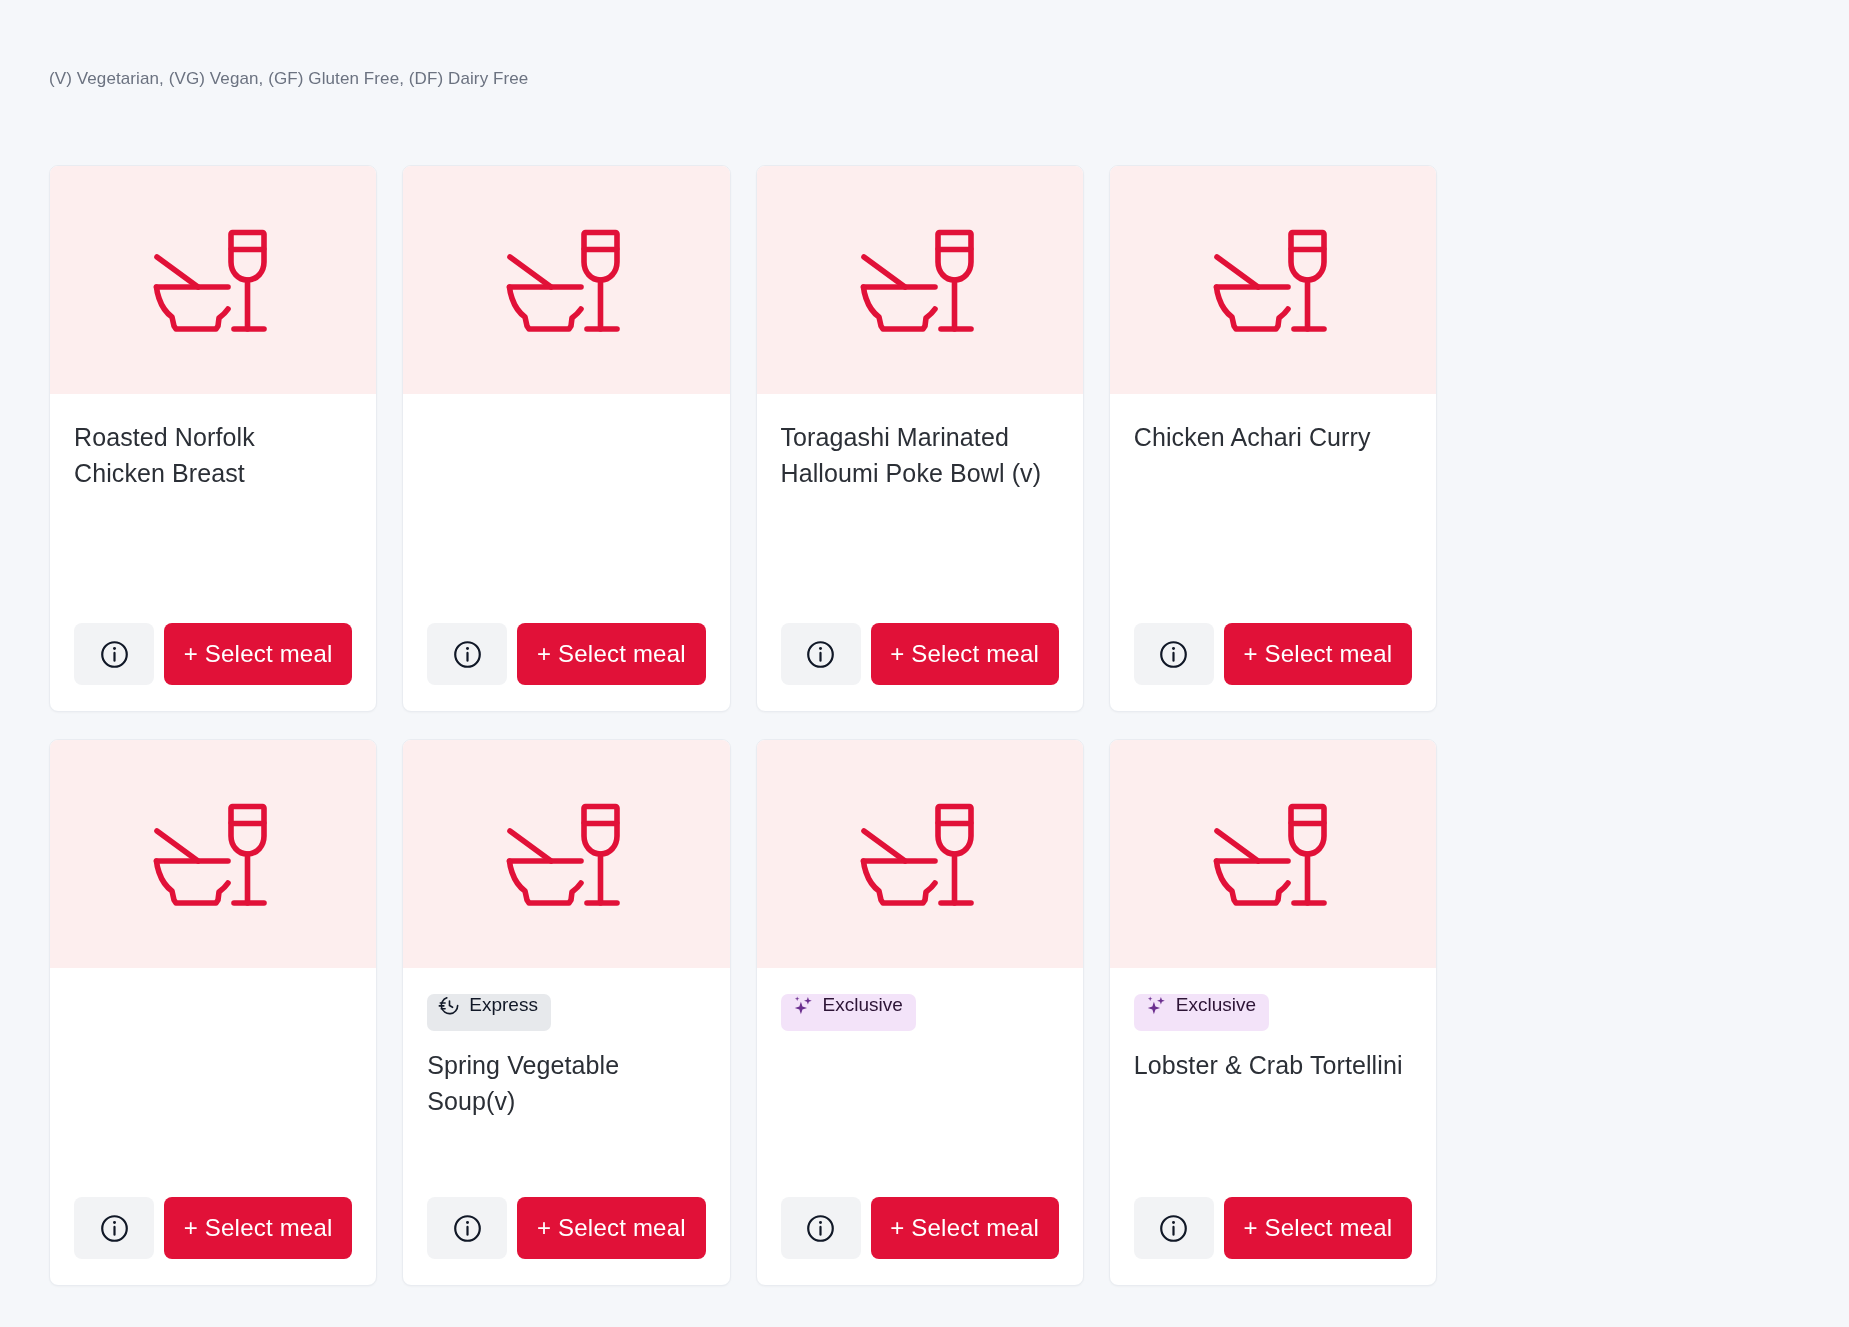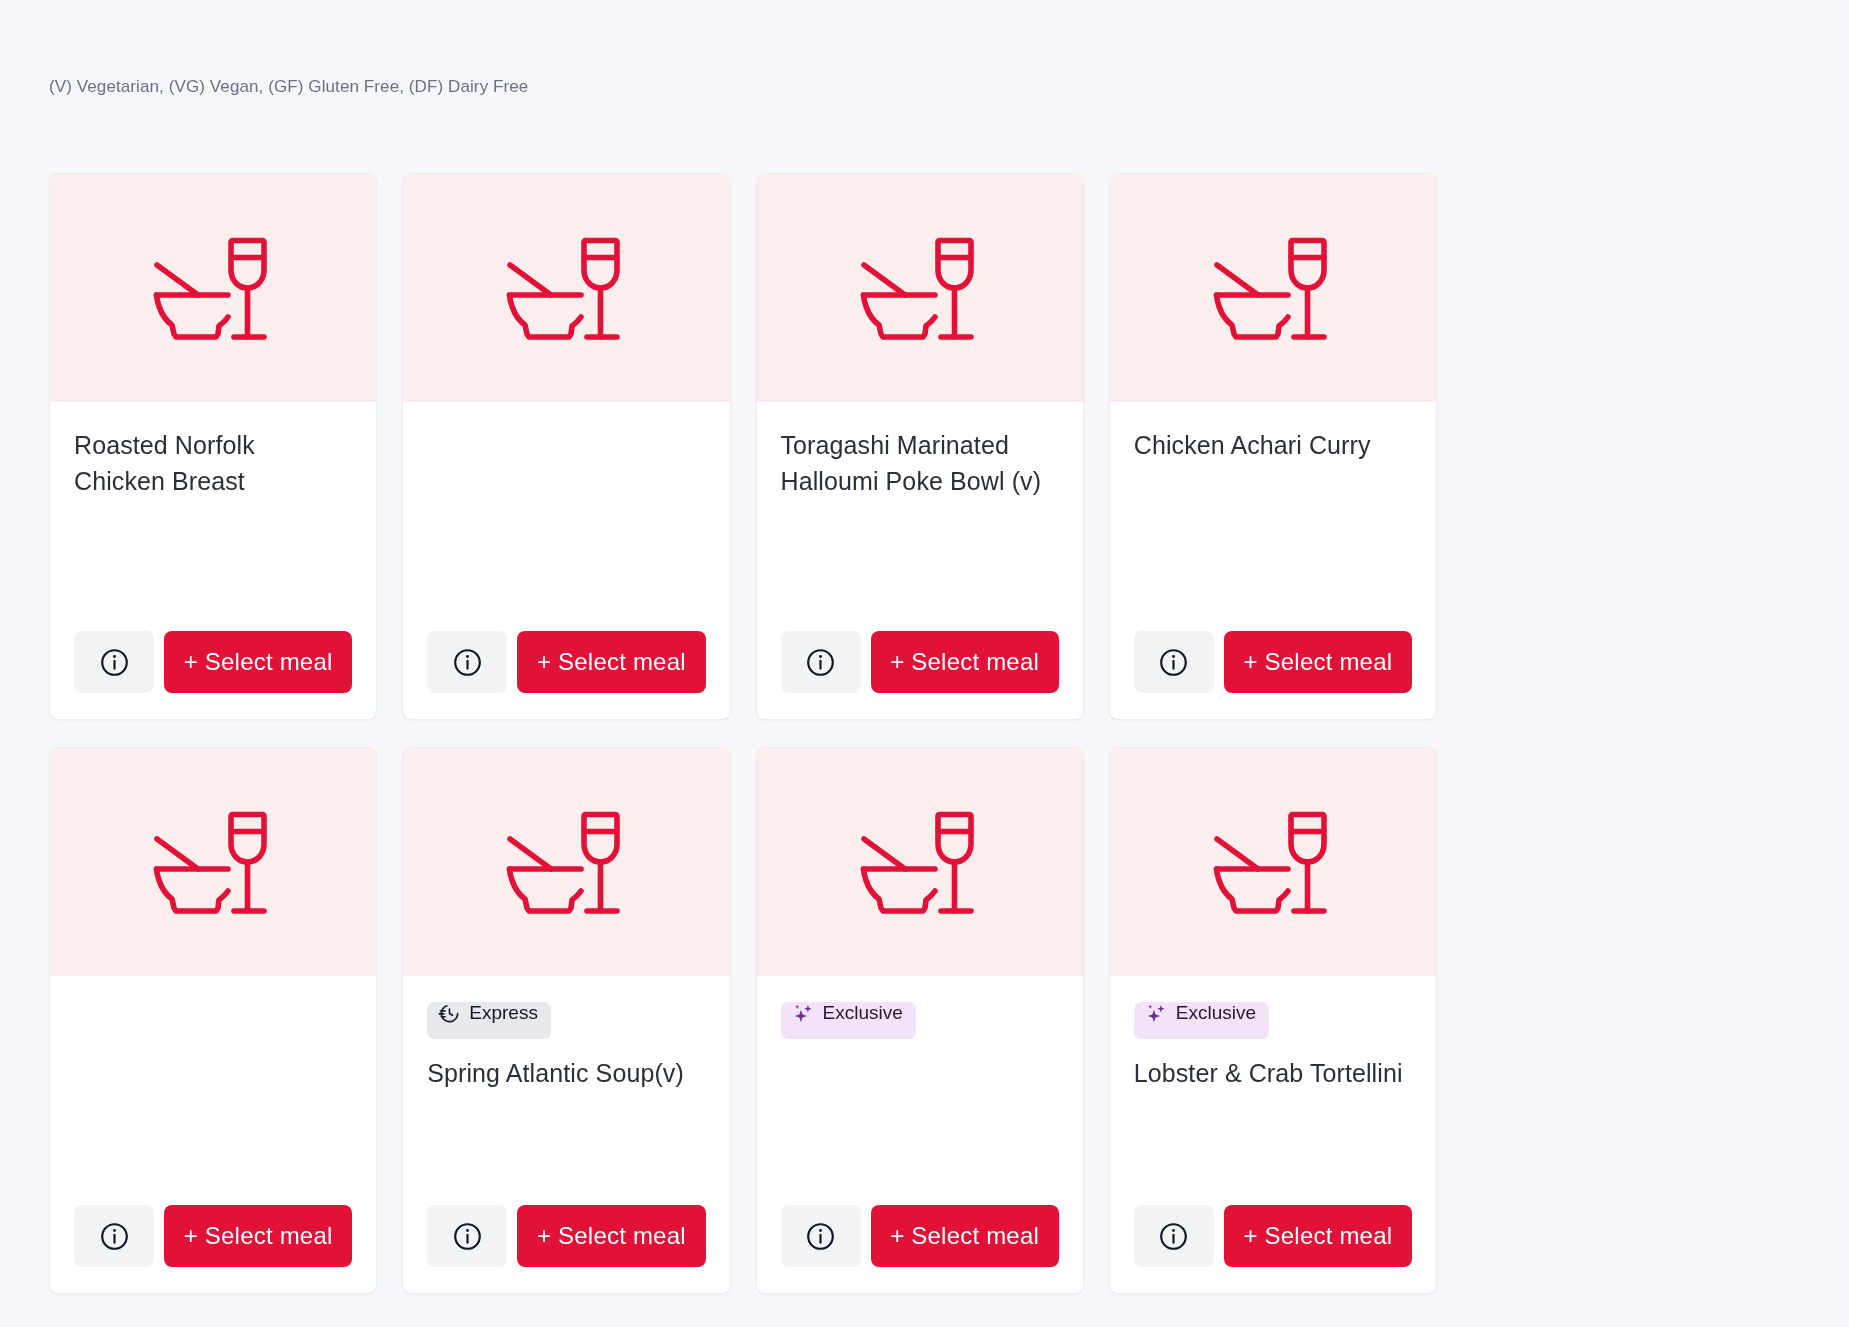--- a/index.html
+++ b/index.html
@@ -9,21 +9,21 @@
     height: 1327px;
     background: #f5f7fa;
     font-family: "Liberation Sans", sans-serif;
     overflow: hidden;
   }
 
   .page {
     width: 1486px;
     height: 1327px;
     background: #f5f7fa;
-    padding: 12px 49px;
+    padding: 4px 49px;
     position: relative;
   }
 
   .disclaimer {
     padding-top: 66px;
     font-size: 17px;
     color: #6b7280;
     letter-spacing: 0.1px;
     line-height: 1;
   }
@@ -295,21 +295,21 @@
 
     <svg width="23" height="23" viewBox="0 0 24 24" fill="none" stroke="#111827" stroke-width="1.7" stroke-linecap="round">
       <path d="M20.5 12A8.5 8.5 0 1 1 9.2 4"></path>
       <path d="M12 7.3 L12 12 L15.2 13.9"></path>
       <path d="M2.4 9.4 L7.4 9.4"></path>
       <path d="M1.4 12.4 L6.1 12.4"></path>
       <path d="M3.4 15.4 L7.4 15.4"></path>
     </svg>
         <span>Express</span>
       </span>
-      <div class="card-title">Spring Atlantic Soup(v)</div>
+      <div class="card-title">Spring Vegetable Soup(v)</div>
     </div>
     <div class="card-footer">
       <button class="info-button">
 
     <svg width="31" height="31" viewBox="0 0 24 24" fill="none" stroke="#111827" stroke-width="1.7">
       <circle cx="12" cy="12" r="9.5"></circle>
       <circle cx="12" cy="7.4" r="1.15" fill="#111827" stroke="none"></circle>
       <path d="M12 10.8 L12 16.8" stroke-linecap="round"></path>
     </svg>
       </button>

